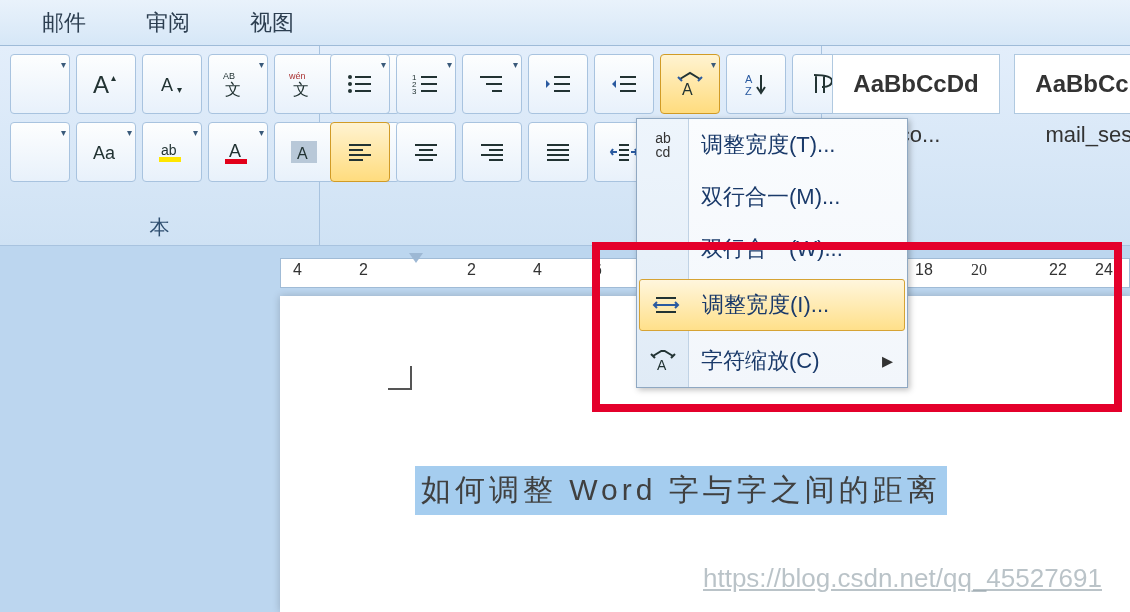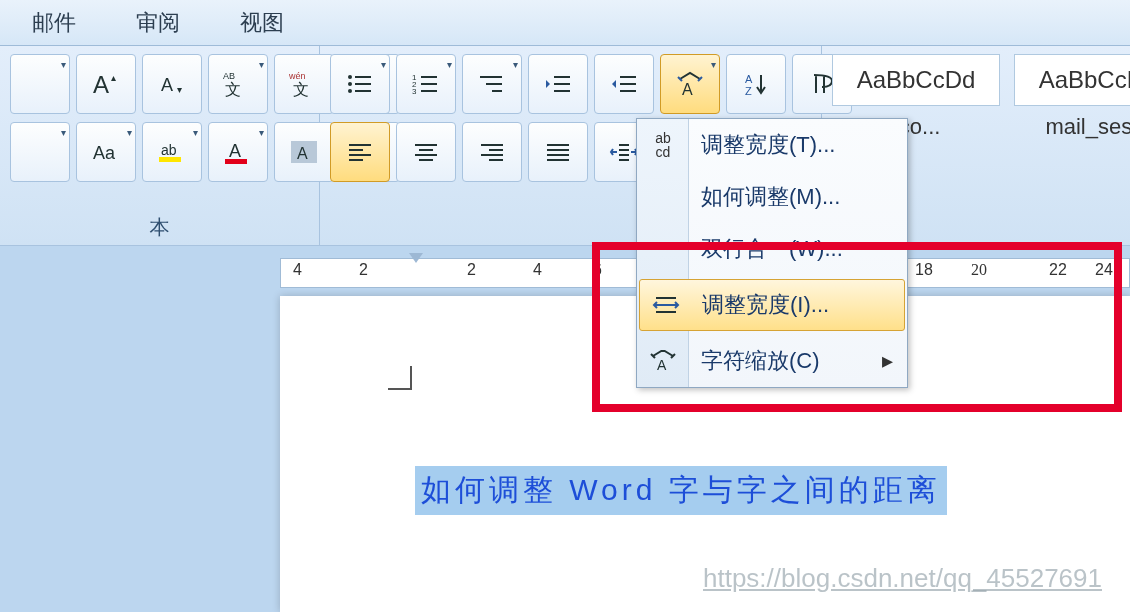--- a/index.html
+++ b/index.html
@@ -1,49 +1,49 @@
 <!DOCTYPE html>
 <html><head>
 <meta charset="utf-8">
 <style>
 * { margin: 0; padding: 0; box-sizing: border-box; font-family: "Microsoft YaHei", Arial, sans-serif; }
 body { background: #bcd6ef; width: 1130px; height: 612px; overflow: hidden; position: relative; }
 
 
-.menubar { background: linear-gradient(#e9f2fb, #d6e7f7); height: 46px; display: flex; align-items: center; padding: 0 32px; gap: 60px; border-bottom: 1px solid #9ebbd8; }
+.menubar { background: linear-gradient(#e9f2fb, #d6e7f7); height: 46px; display: flex; align-items: center; padding: 0 42px; gap: 60px; border-bottom: 1px solid #9ebbd8; }
 .menubar span { font-size: 22px; color: #2c3e50; }
 
 
 .ribbon { background: linear-gradient(#e3eefb, #cfe2f4); height: 200px; border-bottom: 1px solid #a8c3df; display: flex; }
 .rgroup { border-right: 1px solid #a8c3df; padding: 8px 10px 4px 10px; display: flex; flex-direction: column; position: relative; }
 .rrows { flex: 1; display: flex; flex-direction: column; gap: 8px; }
 .rrow { display: flex; gap: 6px; align-items: center; }
 .rlabel { text-align: center; font-size: 20px; color: #2f4f70; padding-top: 4px; }
 
 .btn { background: linear-gradient(#fdfefe, #e8f1fb); border: 1px solid #a8c3df; border-radius: 4px; height: 60px; min-width: 60px; display: flex; align-items: center; justify-content: center; cursor: pointer; position: relative; }
 .btn.active { background: linear-gradient(#fff3d1, #ffdc7e); border-color: #d19b26; }
 .dd-arrow { font-size: 10px; color: #3a5a7a; margin-left: 2px; position: absolute; right: 3px; top: 4px; }
 .btn svg { overflow: visible; }
 
 
-.style-box { background: #fff; border: 1px solid #b0c9e0; width: 168px; height: 52px; display: flex; align-items: center; justify-content: center; font-size: 24px; color: #333; }
+.style-box { background: #fff; border: 1px solid #b0c9e0; width: 168px; height: 60px; display: flex; align-items: center; justify-content: center; font-size: 24px; color: #333; font-weight: bold; }
 .style-caption { font-size: 22px; color: #333; text-align: center; margin-top: 8px; }
 
 
 .ruler-wrap { position: absolute; top: 246px; left: 0; right: 0; height: 50px; background: #bcd6ef; }
 .ruler { position: absolute; left: 280px; right: 0; height: 30px; top: 12px; background: #fff; border: 1px solid #a0bbd6; display: flex; align-items: flex-end; }
 .ruler .tick { position: absolute; font-size: 16px; color: #333; top: 2px; }
 .ruler .tab-marker { position: absolute; top: -6px; width: 14px; height: 12px; }
 
 
 .doc-area { position: absolute; top: 296px; left: 280px; right: 0; bottom: 0; background: #fff; box-shadow: 0 0 8px rgba(0,0,0,0.2); }
 .cursor-mark { position: absolute; left: 108px; top: 70px; width: 24px; height: 24px; }
 .cursor-mark::before { content:""; position:absolute; bottom:0; left:0; width:24px; border-bottom:2px solid #555; }
 .cursor-mark::after { content:""; position:absolute; bottom:0; right:0; height:24px; border-right:2px solid #555; }
-.doc-text { position: absolute; left: 135px; top: 170px; background: #a5cdef; font-size: 30px; color: #1d4ed8; padding: 4px 6px; letter-spacing: 4px; }
+.doc-text { position: absolute; left: 135px; top: 170px; background: #a5cdef; font-size: 30px; color: #404040; padding: 4px 6px; letter-spacing: 4px; }
 
 
 .ddmenu { position: absolute; top: 118px; left: 636px; width: 272px; background: linear-gradient(#fafcfe, #f2f6fb); border: 1px solid #8fa8c2; box-shadow: 2px 2px 6px rgba(0,0,0,0.25); z-index: 50; }
 .ddmenu .side { position: absolute; left: 0; top: 0; bottom: 0; width: 52px; background: linear-gradient(#eef5fc, #e0ebf6); border-right: 1px solid #c0d2e4; }
 .dditem { position: relative; height: 52px; display: flex; align-items: center; padding-left: 64px; font-size: 22px; color: #1a3a6a; cursor: pointer; }
 .dditem.hover { background: linear-gradient(#fff6dd, #ffe08a); border: 1px solid #d6a334; margin: 4px 2px; padding-left: 62px; border-radius: 3px; }
 .dditem .iicon { position: absolute; left: 10px; width: 32px; height: 32px; display:flex; align-items:center; justify-content:center; }
 .dditem .arrow { margin-left: auto; margin-right: 14px; color: #333; }
 .abcd-icon { font-size: 14px; line-height: 14px; color: #333; text-align:center; position:absolute; left:8px; width:36px; }
 
@@ -306,21 +306,21 @@
 </div>
 
 <div class="ddmenu">
   <div class="side"></div>
   <div class="dditem">
     <span class="abcd-icon" style="white-space:pre">ab
 cd</span>
     <span>调整宽度(T)...</span>
   </div>
   <div class="dditem">
-    <span>如何调整(M)...</span>
+    <span>双行合一(M)...</span>
   </div>
   <div class="dditem">
     <span>双行合一(W)...</span>
   </div>
   <div class="dditem hover">
     <span class="iicon">
         <svg width="28" height="24">
           <path d="M2 12 L26 12 M5 9 L2 12 L5 15 M23 9 L26 12 L23 15" stroke="#2a5aa0" stroke-width="2" fill="none"></path>
           <rect x="4" y="4" width="20" height="2" fill="#233"></rect>
           <rect x="4" y="18" width="20" height="2" fill="#233"></rect>

